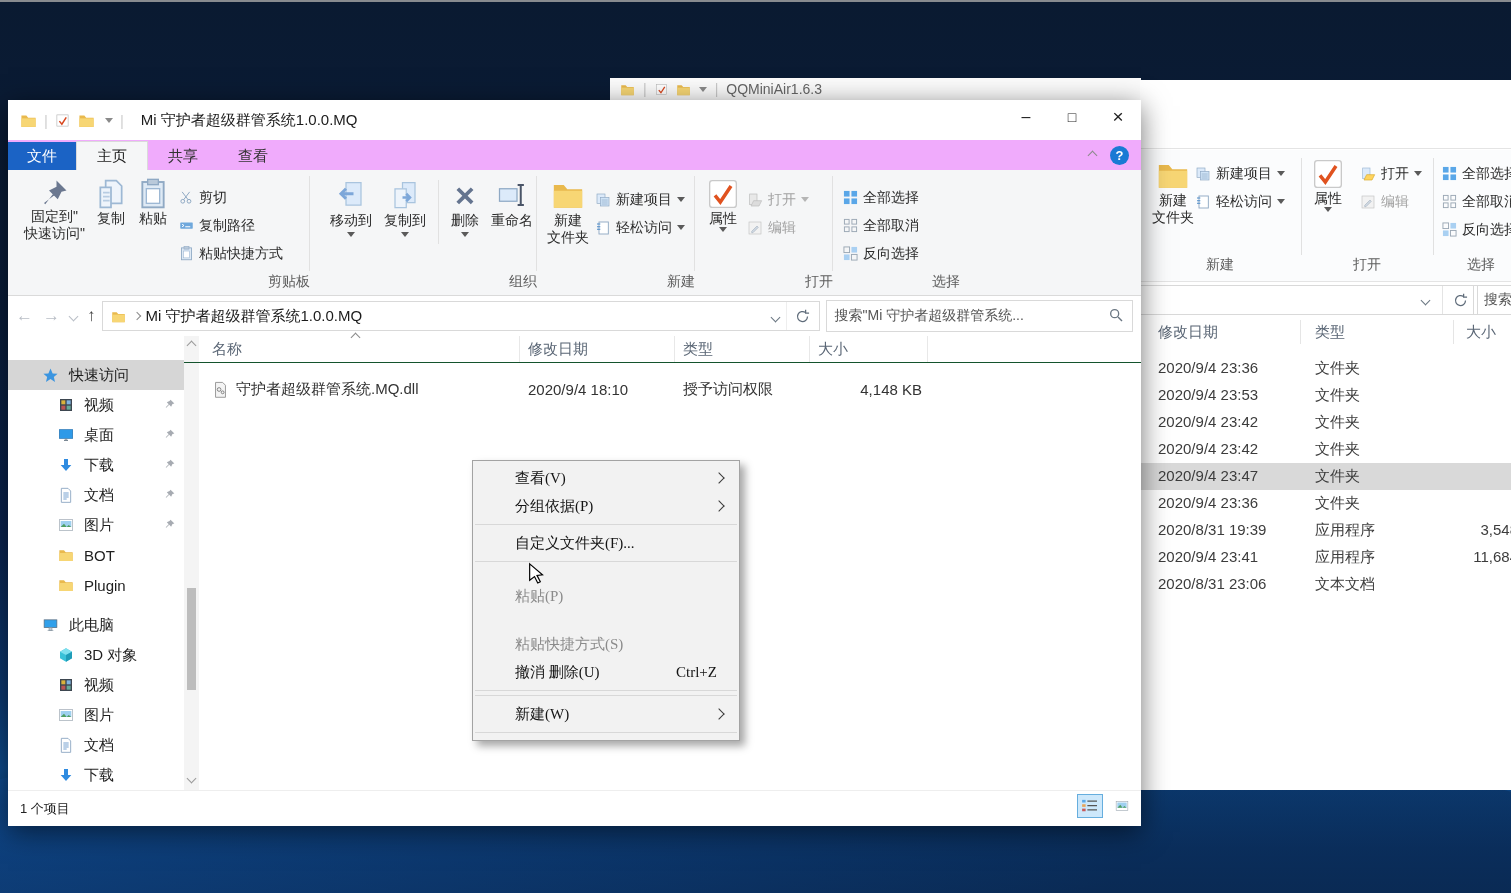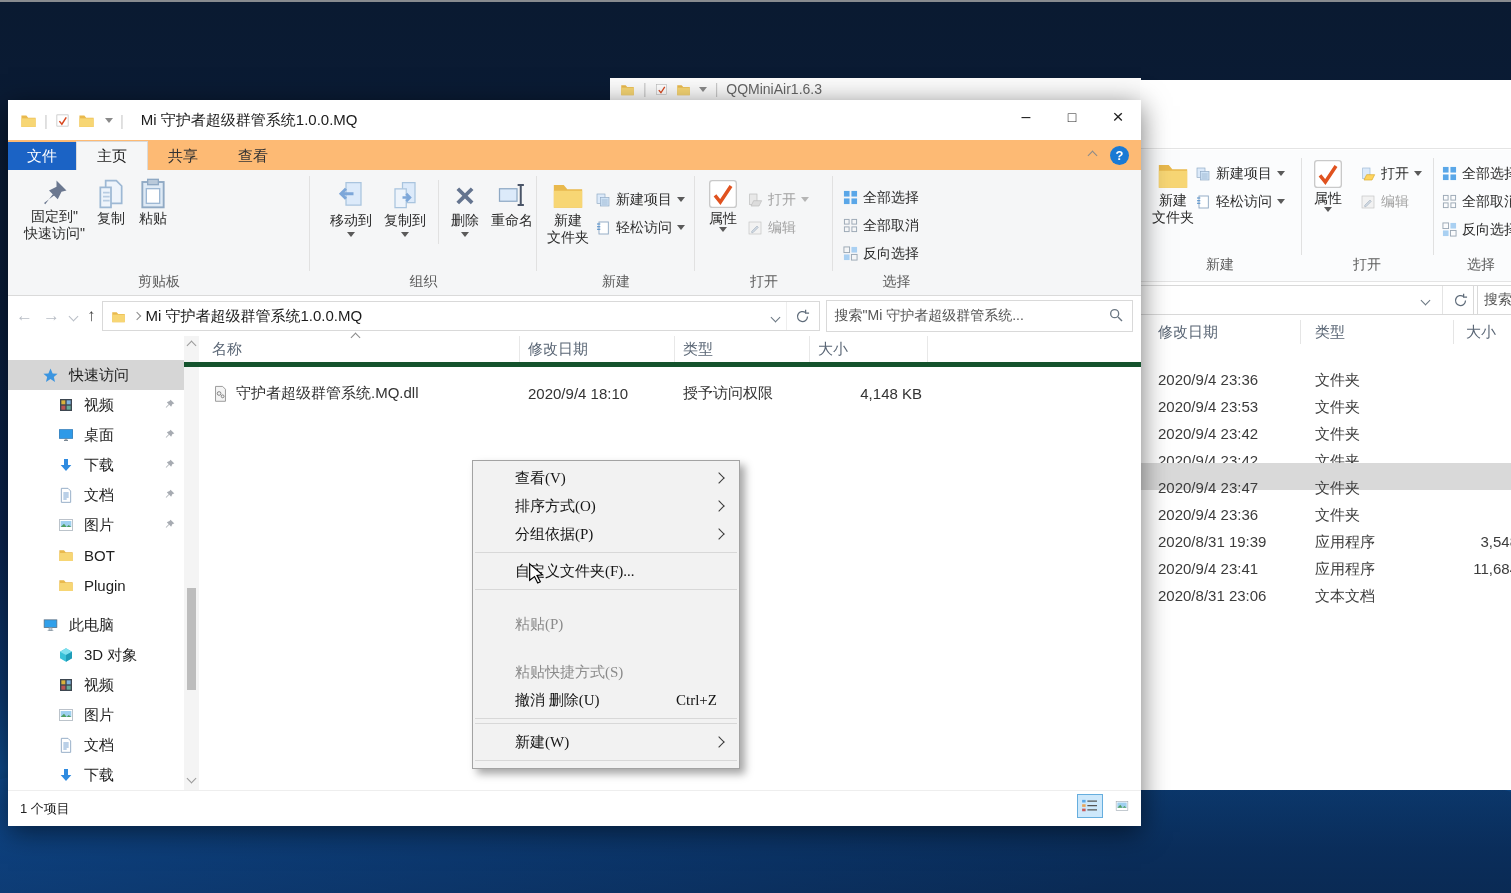--- a/index.html
+++ b/index.html
@@ -38,44 +38,44 @@
   .winR .vsep{position:absolute;top:8px;bottom:26px;width:1px;background:#e1e1e1;}
   .winR .addr{position:absolute;left:-12px;top:205px;width:350px;height:30px;border:1px solid #d9d9d9;background:#fff;box-sizing:border-box;}
   .winR .addr .dd{position:absolute;right:48px;top:11px;}
   .winR .addr .refbox{position:absolute;right:0;top:0;width:34px;height:28px;border-left:1px solid #e4e4e4;display:flex;align-items:center;justify-content:center;}
   .winR .search2{position:absolute;left:333px;top:205px;width:200px;height:30px;border:1px solid #d9d9d9;box-sizing:border-box;
                  display:flex;align-items:center;padding-left:10px;color:#555;font-size:14px;}
   .winR .hdr2{position:absolute;left:0;top:238px;width:100%;height:28px;color:#5a6675;}
   .winR .hdr2 span{position:absolute;top:5px;}
   .winR .hsep{position:absolute;top:2px;height:24px;width:1px;background:#e5e5e5;}
   .rrow{position:absolute;left:0;width:100%;height:27px;color:#3c3c3c;}
-  .rrow span{position:absolute;top:16px;}
+  .rrow span{position:absolute;top:4px;}
   .rrow .sz{left:302px;width:76px;text-align:right;}
   .rrow.sel{background:#d9d9d9;}
 
   
   .winM{position:absolute;left:8px;top:100px;width:1133px;height:726px;background:#fff;z-index:3;
         box-shadow:0 6px 26px rgba(0,0,0,.55);font-size:15px;color:#1e1e1e;}
   .titlebar{height:40px;display:flex;align-items:center;padding-left:12px;position:relative;}
   .titlebar .sep{color:#d0d0d0;margin:0 7px;font-size:15px;}
   .title-text{margin-left:10px;font-size:15px;color:#1b1b1b;}
   .winctl{position:absolute;right:0;top:0;height:34px;display:flex;}
   .winctl div{width:46px;height:34px;display:flex;align-items:center;justify-content:center;font-size:16px;color:#222;}
 
-  .tabrow{height:30px;display:flex;align-items:flex-end;position:relative;background:#fdba74;}
+  .tabrow{height:30px;display:flex;align-items:flex-end;position:relative;background:#f0abfc;}
   .tab-file{width:68px;height:28px;background:#1b63c5;color:#fff;display:flex;align-items:center;justify-content:center;font-size:15px;}
   .tab{height:28px;padding:0 20px;display:flex;align-items:center;font-size:15px;color:#333;}
   .tab.active{border:1px solid #dadada;border-bottom:none;background:#f5f6f7;color:#1b1b1b;}
   .tab-right{position:absolute;right:12px;top:6px;display:flex;align-items:center;gap:14px;}
   .helpdot{width:19px;height:19px;border-radius:50%;background:#1a7ad4;color:#fff;font-size:13px;font-weight:bold;
            display:flex;align-items:center;justify-content:center;}
 
   .ribbon{height:125px;background:#f5f6f7;border-bottom:1px solid #dadada;position:relative;display:flex;}
   .rgroup{position:relative;height:100%;}
-  .rgroup .glabel{position:absolute;bottom:4px;left:0;width:100%;text-align:center;font-size:14px;color:#5c5c5c;}
+  .rgroup .glabel{position:absolute;bottom:4px;left:0;width:100%;text-align:right;font-size:14px;color:#5c5c5c;}
   .rgroup .gsep{position:absolute;right:0;top:6px;bottom:24px;width:1px;background:#e1e1e1;}
   .rbody{display:flex;align-items:flex-start;padding-top:8px;height:92px;box-sizing:border-box;}
   .midbtn{display:flex;flex-direction:column;align-items:center;font-size:14px;color:#2b2b2b;gap:2px;}
   .stack{display:flex;flex-direction:column;justify-content:flex-start;gap:1px;padding-top:4px;}
   .dis{color:#a2a2a2;}
   .xglyph{font-size:34px;line-height:30px;color:#64748f;font-weight:bold;}
 
   .addrrow{height:40px;display:flex;align-items:center;gap:6px;padding:0 8px;background:#fff;}
   .navarrows{display:flex;align-items:center;gap:10px;color:#b9bec6;font-size:17px;}
   .navarrows .up{color:#444;}
@@ -91,21 +91,21 @@
   .sbitem{height:30px;display:flex;align-items:center;gap:10px;padding-left:50px;position:relative;font-size:15px;color:#1e1e1e;white-space:nowrap;}
   .sbitem.root{padding-left:34px;}
   .sbitem.sel{background:#d6d6d6;}
   .sbitem .pin{position:absolute;right:8px;top:8px;opacity:.75;}
   .sbgap{height:10px;}
   .sbscroll{position:absolute;left:176px;top:0;bottom:0;width:15px;background:#f4f4f4;}
   .sbscroll .thumb{position:absolute;left:3px;width:9px;top:252px;height:102px;background:#bdbdbd;}
   .sbscroll .a{position:absolute;left:4px;}
 
   .filelist{flex:1;position:relative;}
-  .lheader{height:26px;display:flex;color:#5a6675;font-size:15px;position:relative;border-bottom:5px solid #14532d;}
+  .lheader{height:26px;display:flex;color:#5a6675;font-size:15px;position:relative;border-bottom:1px solid #14532d;}
   .lcol{padding-left:8px;box-sizing:border-box;border-right:1px solid #e8e8e8;display:flex;align-items:center;}
   .sortcaret{position:absolute;left:168px;top:-2px;}
   .frow{display:flex;align-items:center;height:28px;margin-top:12px;font-size:15px;color:#333;}
   .fcell{padding-left:8px;box-sizing:border-box;display:flex;align-items:center;gap:7px;}
 
   .statusbar{position:absolute;left:0;bottom:0;width:100%;height:36px;border-top:1px solid #eee;display:flex;align-items:center;
              padding-left:12px;box-sizing:border-box;font-size:13px;color:#222;}
   .viewbtns{position:absolute;right:6px;bottom:8px;display:flex;gap:6px;}
   .vbtn{width:24px;height:22px;display:flex;align-items:center;justify-content:center;border:1px solid transparent;}
   .vbtn.sel{background:#cde8fb;border-color:#66aede;}
@@ -507,20 +507,40 @@
               <use href="#i-docs"></use>
             </svg>
           <span>复制</span>
         </div>
         <div class="bigbtn">
           <svg width="32" height="32">
               <use href="#i-clip"></use>
             </svg>
           <span>粘贴</span>
         </div>
+        <div class="stack" style="padding-top:6px">
+          <div class="smallbtn">
+            <svg width="15" height="15">
+                <use href="#i-scissors"></use>
+              </svg>
+            <span>剪切</span>
+          </div>
+          <div class="smallbtn">
+            <svg width="15" height="15">
+                <use href="#i-copypath"></use>
+              </svg>
+            <span>复制路径</span>
+          </div>
+          <div class="smallbtn">
+            <svg width="15" height="15">
+                <use href="#i-clip"></use>
+              </svg>
+            <span>粘贴快捷方式</span>
+          </div>
+        </div>
       </div>
       <div class="glabel">剪贴板</div>
       <div class="gsep"></div>
     </div>
 
     <div class="rgroup" style="width:227px">
       <div class="rbody" style="gap:12px;padding-left:20px;padding-top:10px">
         <div class="midbtn">
           <svg width="30" height="30">
               <use href="#i-moveto"></use>
@@ -823,21 +843,20 @@
         <svg width="18" height="14">
             <use href="#i-pic"></use>
           </svg>
       </div>
     </div>
   </div>
 </div>
 
 <div class="menu">
   <div class="mitem"><span>查看(V)</span><span class="sub"></span></div>
-  <div class="mitem"><span>排序方式(O)</span><span class="sub"></span></div>
   <div class="mitem"><span>分组依据(P)</span><span class="sub"></span></div>
   <div class="msep"></div>
   <div class="mitem"><span>自定义文件夹(F)...</span></div>
   <div class="msep"></div>
   <div class="mitem dis"><span>粘贴(P)</span></div>
   <div class="mitem dis"><span>粘贴快捷方式(S)</span></div>
   <div class="mitem"><span>撤消 删除(U)</span><span class="sc">Ctrl+Z</span></div>
   <div class="msep"></div>
   <div class="msep"></div>
   <div class="mitem"><span>新建(W)</span><span class="sub"></span></div>

